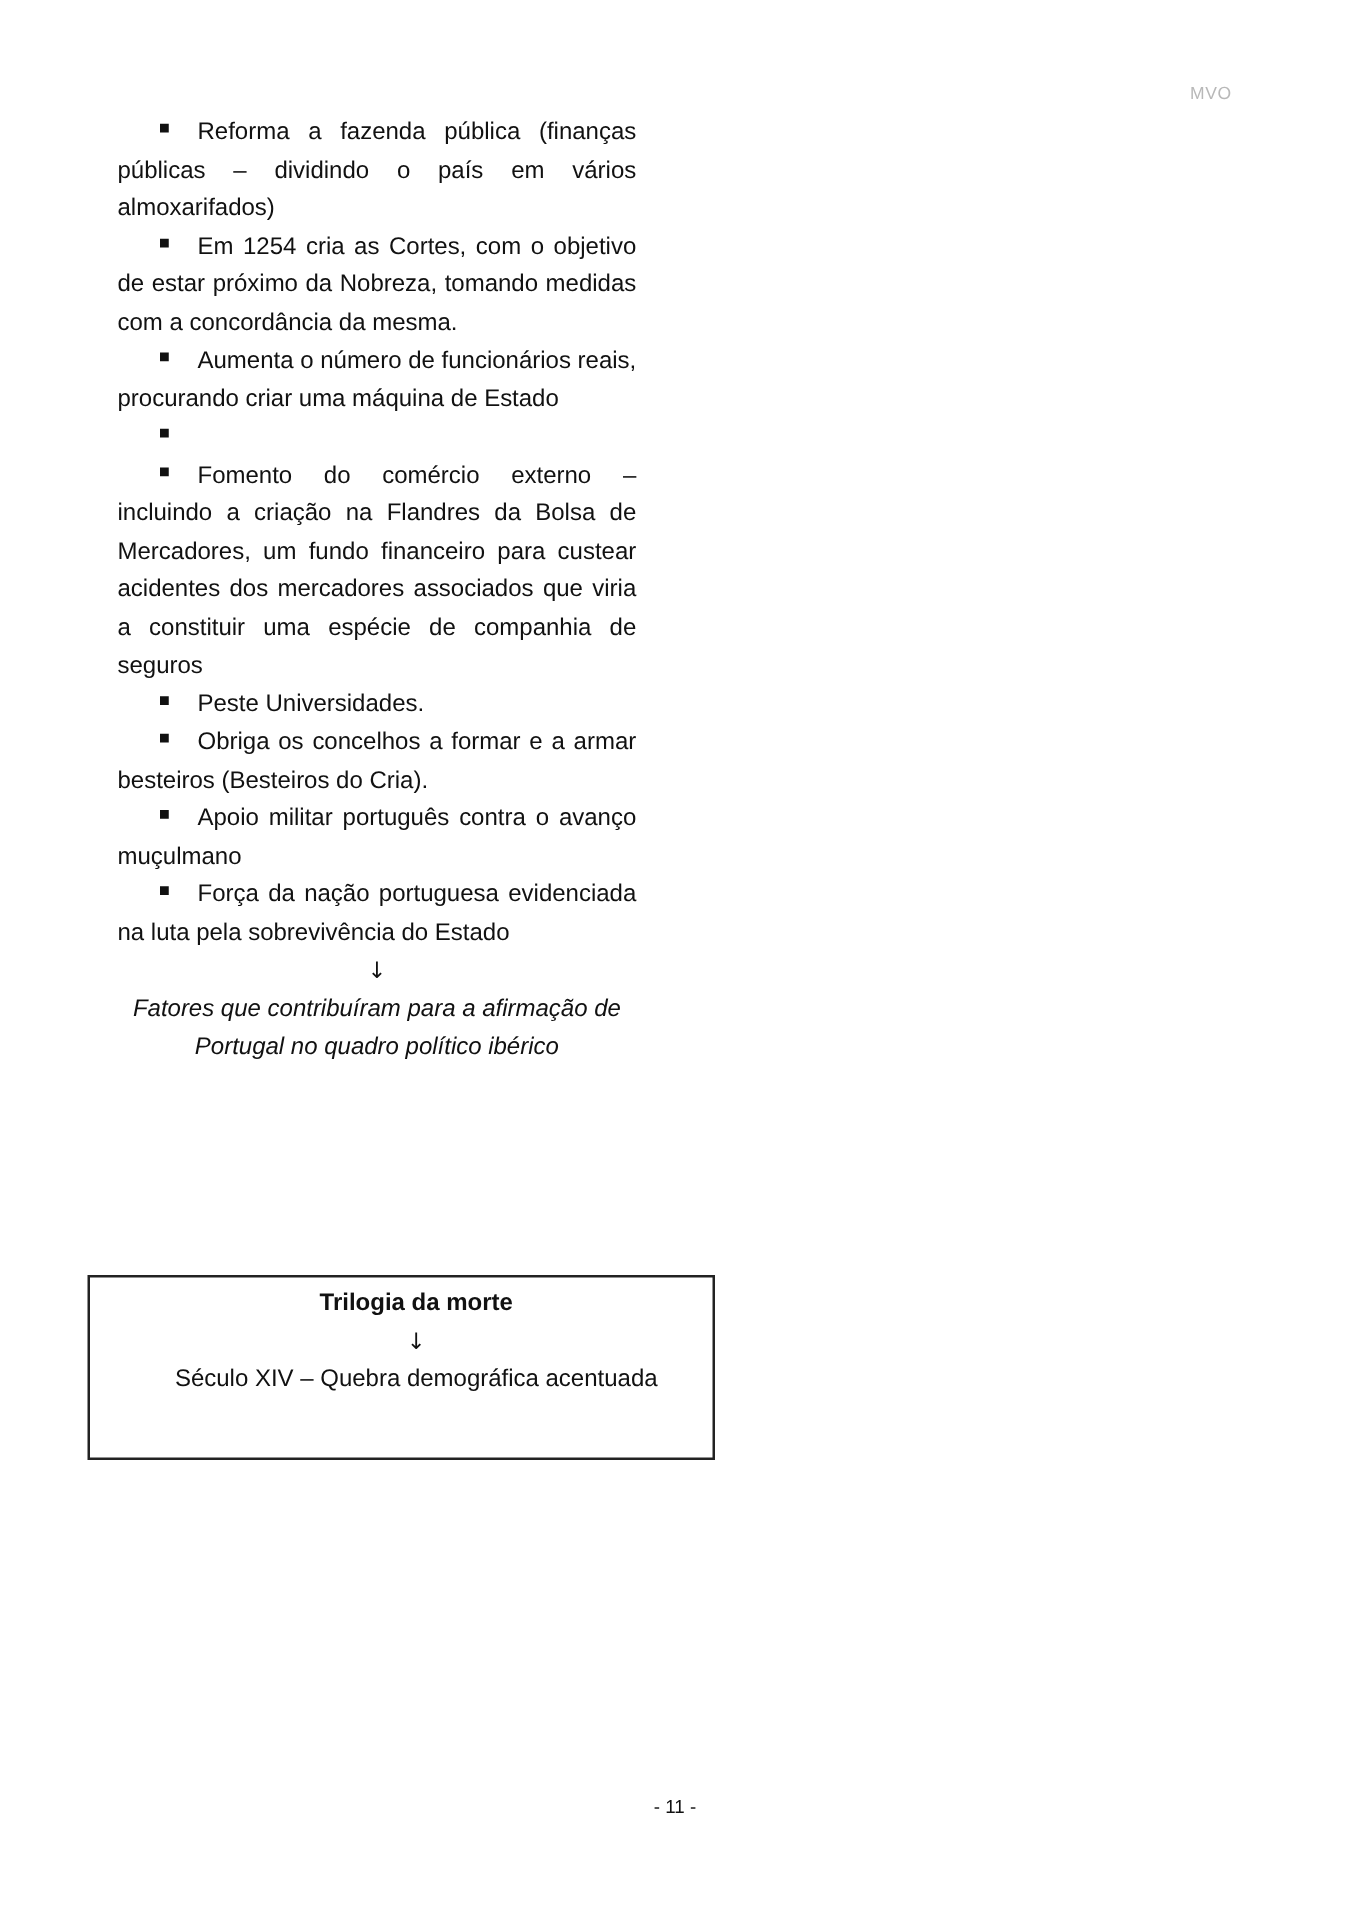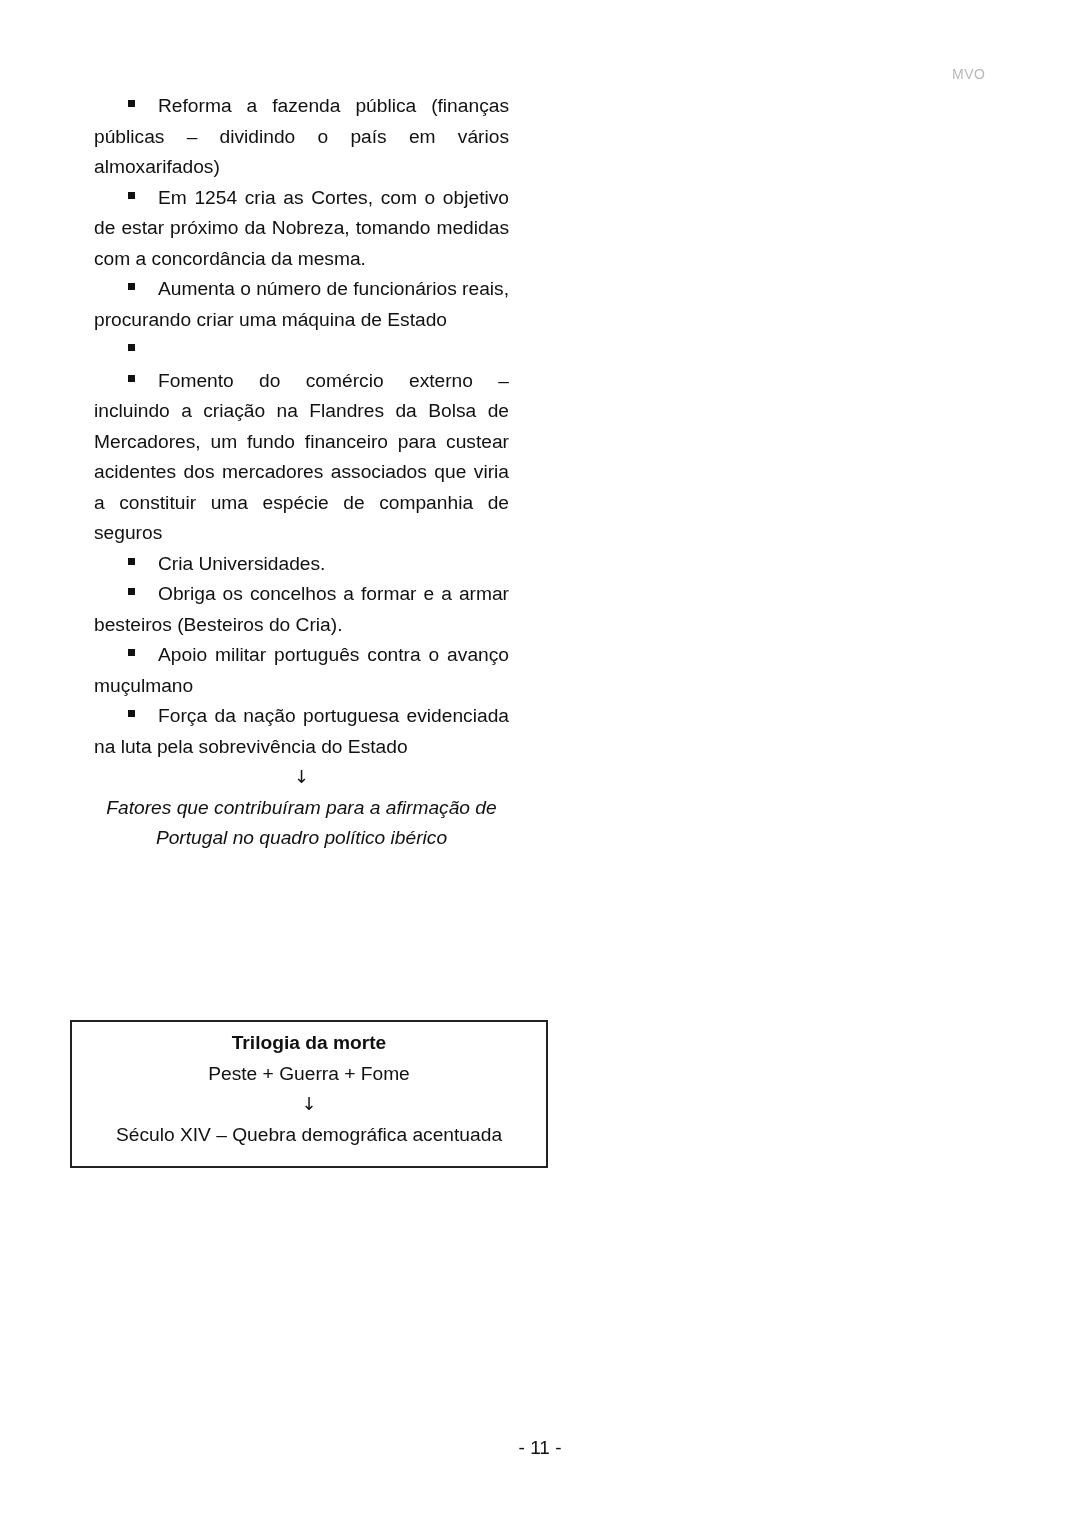--- a/index.html
+++ b/index.html
@@ -23,51 +23,50 @@
     vertical-align: middle; margin-right: 23px; position: relative; top: -3px;
   }
   .heading {
     margin: 8px 0 0 0; text-decoration: underline; text-underline-offset: 3px;
   }
   .center { text-align: center; margin: 0; text-align-last: center; font-style: italic; }
   .arrow { text-align: center; margin: 0; font-family: "DejaVu Sans", sans-serif; font-size: 18px; }
   .box {
     position: absolute; left: 70px; top: 1020px; width: 474px; height: 144px;
     border: 2px solid #222; box-sizing: content-box;
-    font-size: 19.2px; line-height: 30.5px; text-align: center;
+    font-size: 19.2px; line-height: 30.5px; text-align: center; padding-left: 24px;
   }
   .box .title { font-weight: bold; margin-top: 6px; }
   .page-number {
     position: absolute; left: 0; width: 1080px; top: 1437px;
-    text-align: center; font-size: 19px;
+    text-align: center; font-size: 15px;
   }
 </style>
 </head>
 <body>
 
 <div class="header-mark">MVO</div>
 
 <div class="column">
   <p class="para bullet"><span class="bullet-mark"></span><span>Reforma a fazenda pública (finanças públicas – dividindo o país em vários almoxarifados)</span></p>
   <p class="para bullet"><span class="bullet-mark"></span><span>Em 1254 cria as Cortes, com o objetivo de estar próximo da Nobreza, tomando medidas com a concordância da mesma.</span></p>
   <p class="para bullet"><span class="bullet-mark"></span><span>Aumenta o número de funcionários reais, procurando criar uma máquina de Estado</span></p>
 
   <p class="para bullet"><span class="bullet-mark"></span></p>
   <p class="para bullet"><span class="bullet-mark"></span><span>Fomento do comércio externo – incluindo a criação na Flandres da Bolsa de Mercadores, um fundo financeiro para custear acidentes dos mercadores associados que viria a constituir uma espécie de companhia de seguros</span></p>
-  <p class="para bullet"><span class="bullet-mark"></span><span>Cria Universidades.</span></p>
+  <p class="para bullet"><span class="bullet-mark"></span><span>Peste Universidades.</span></p>
   <p class="para bullet"><span class="bullet-mark"></span><span>Obriga os concelhos a formar e a armar besteiros (Besteiros do Cria).</span></p>
 
   <p class="para bullet"><span class="bullet-mark"></span><span>Apoio militar português contra o avanço muçulmano</span></p>
   <p class="para bullet"><span class="bullet-mark"></span><span>Força da nação portuguesa evidenciada na luta pela sobrevivência do Estado</span></p>
 
   <p class="arrow">↓</p>
   <p class="center">Fatores que contribuíram para a afirmação de</p>
   <p class="center">Portugal no quadro político ibérico</p>
 </div>
 
 <div class="box">
   <div class="title">Trilogia da morte</div>
-  <div>Peste + Guerra + Fome</div>
   <div class="arrow">↓</div>
   <div>Século XIV – Quebra demográfica acentuada</div>
 </div>
 
 <div class="page-number">- 11 -</div>
 
 </body></html>

